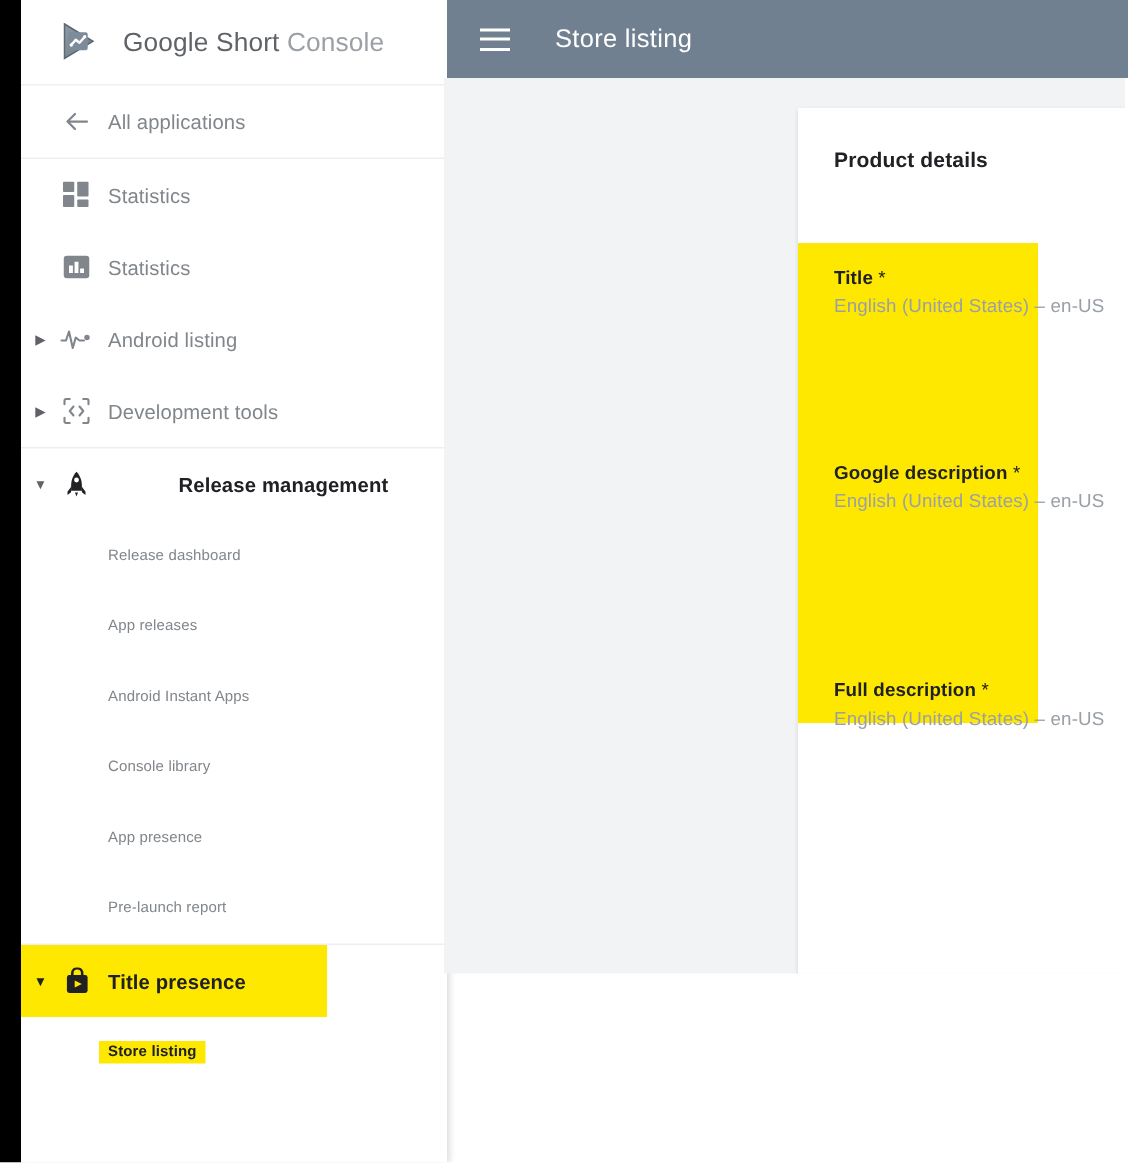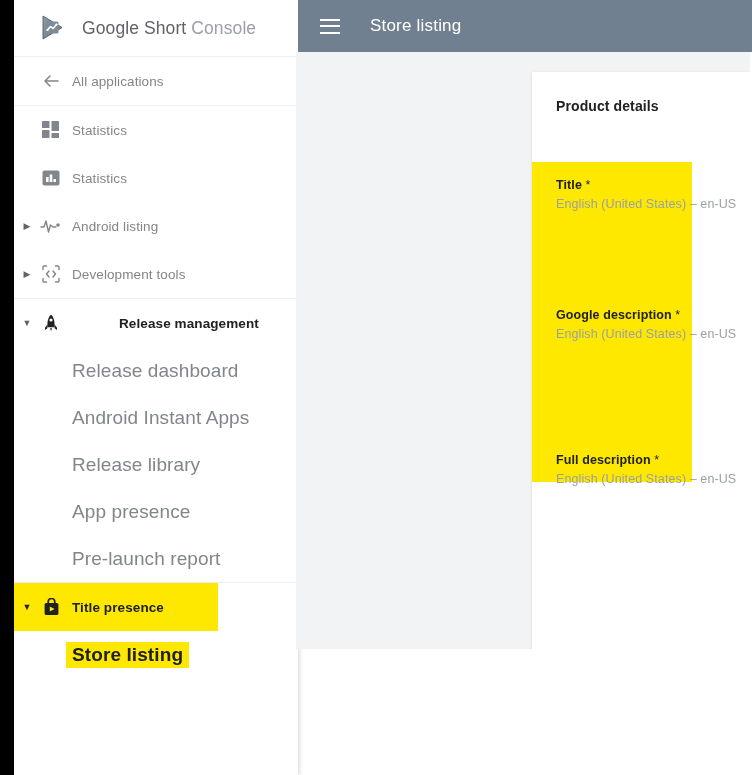--- a/index.html
+++ b/index.html
@@ -97,21 +97,21 @@
   }
 
   .sub-row {
     height: 47px;
     display: flex;
     align-items: center;
     cursor: pointer;
   }
   .sub-label {
     margin-left: 58px;
-    font-size: 19px;
+    font-size: 10px;
     color: #80868b;
     letter-spacing: .1px;
     white-space: nowrap;
   }
 
   
   .hl-full {
     background: #ffe800;
   }
   .hl-full .nav-label { color: #202124; font-weight: bold; }
@@ -314,24 +314,27 @@
         <path d="M9 15.3 L10 18 L11 15.3 Z" fill="#202124"></path>
       </svg>
     </span>
     <span class="nav-label">Release management</span>
   </div>
 
   <div class="sub-row">
     <span class="sub-label">Release dashboard</span>
   </div>
   <div class="sub-row">
+    <span class="sub-label">App releases</span>
+  </div>
+  <div class="sub-row">
     <span class="sub-label">Android Instant Apps</span>
   </div>
   <div class="sub-row">
-    <span class="sub-label">Release library</span>
+    <span class="sub-label">Console library</span>
   </div>
   <div class="sub-row">
     <span class="sub-label">App presence</span>
   </div>
   <div class="sub-row">
     <span class="sub-label">Pre-launch report</span>
   </div>
 
   <div class="divider"></div>
 

